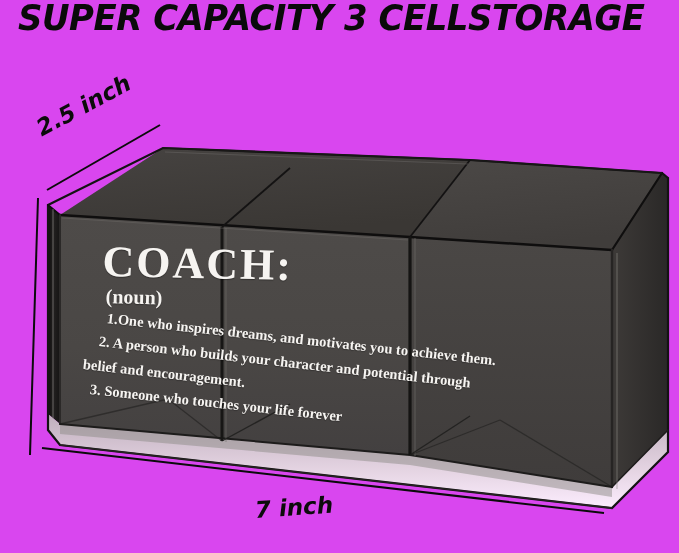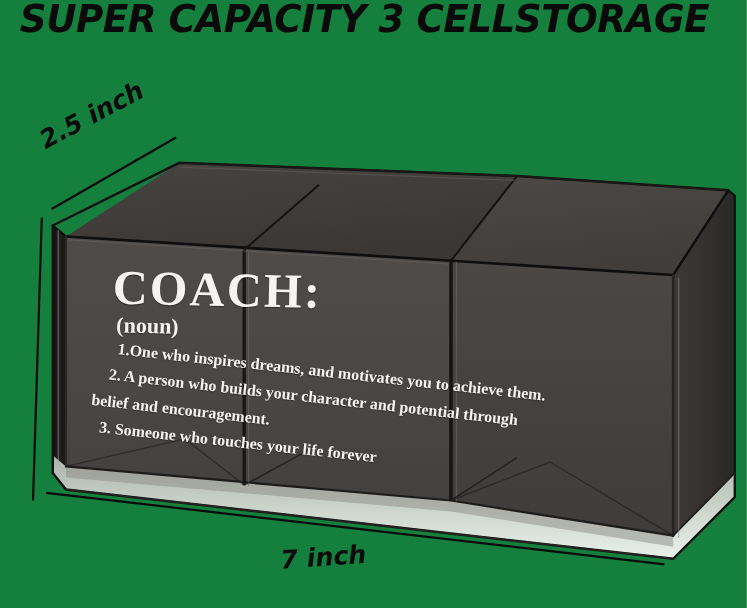--- a/index.html
+++ b/index.html
@@ -4,21 +4,21 @@
 <style>
   html, body {
     margin: 0;
     padding: 0;
     background: #ffffff;
   }
   #stage {
     position: relative;
     width: 679px;
     height: 553px;
-    background: #15803d;
+    background: #d946ef;
     overflow: hidden;
     font-family: "Liberation Sans", sans-serif;
   }
 
   
   .headline {
     position: absolute;
     left: 18px;
     top: -2px;
     width: 650px;

